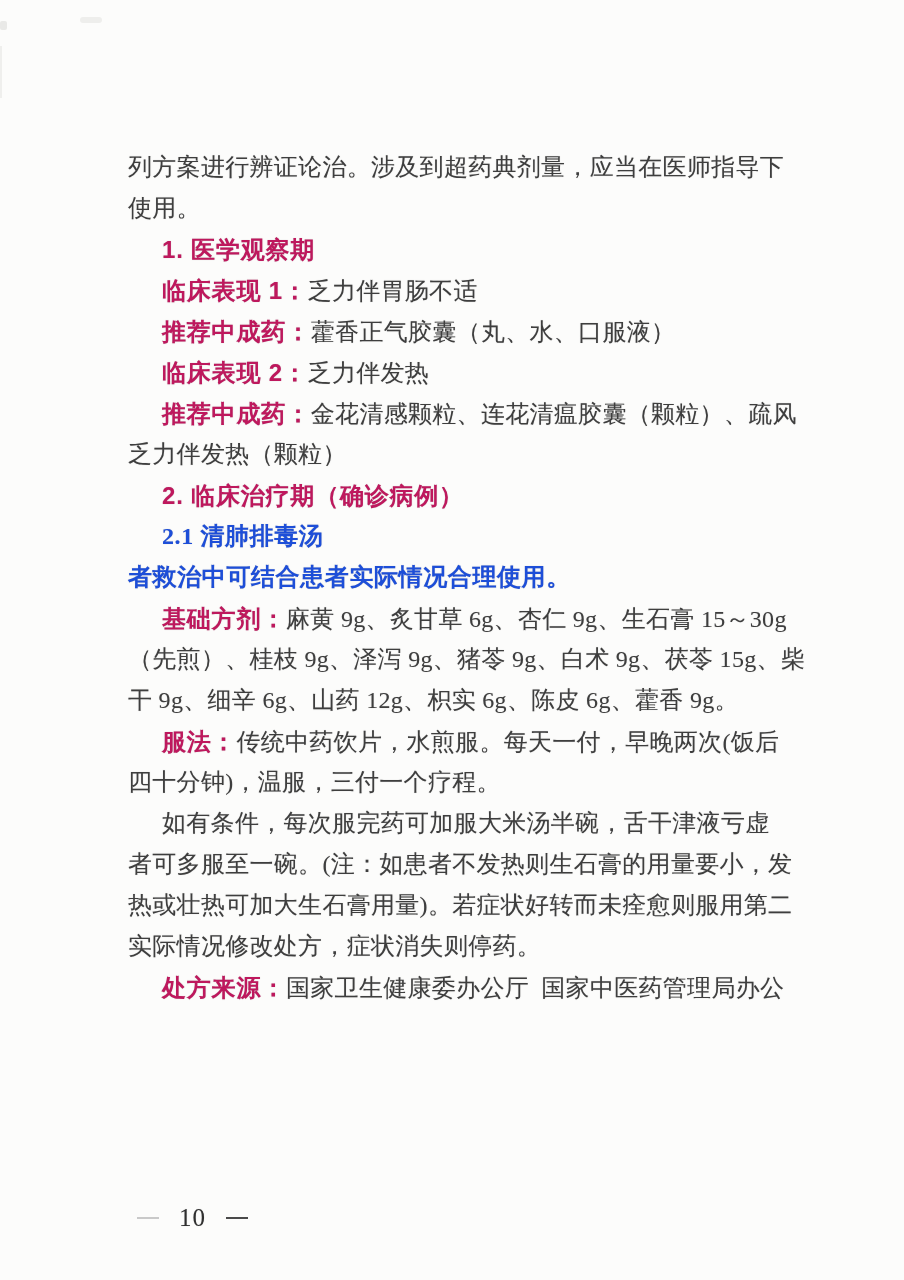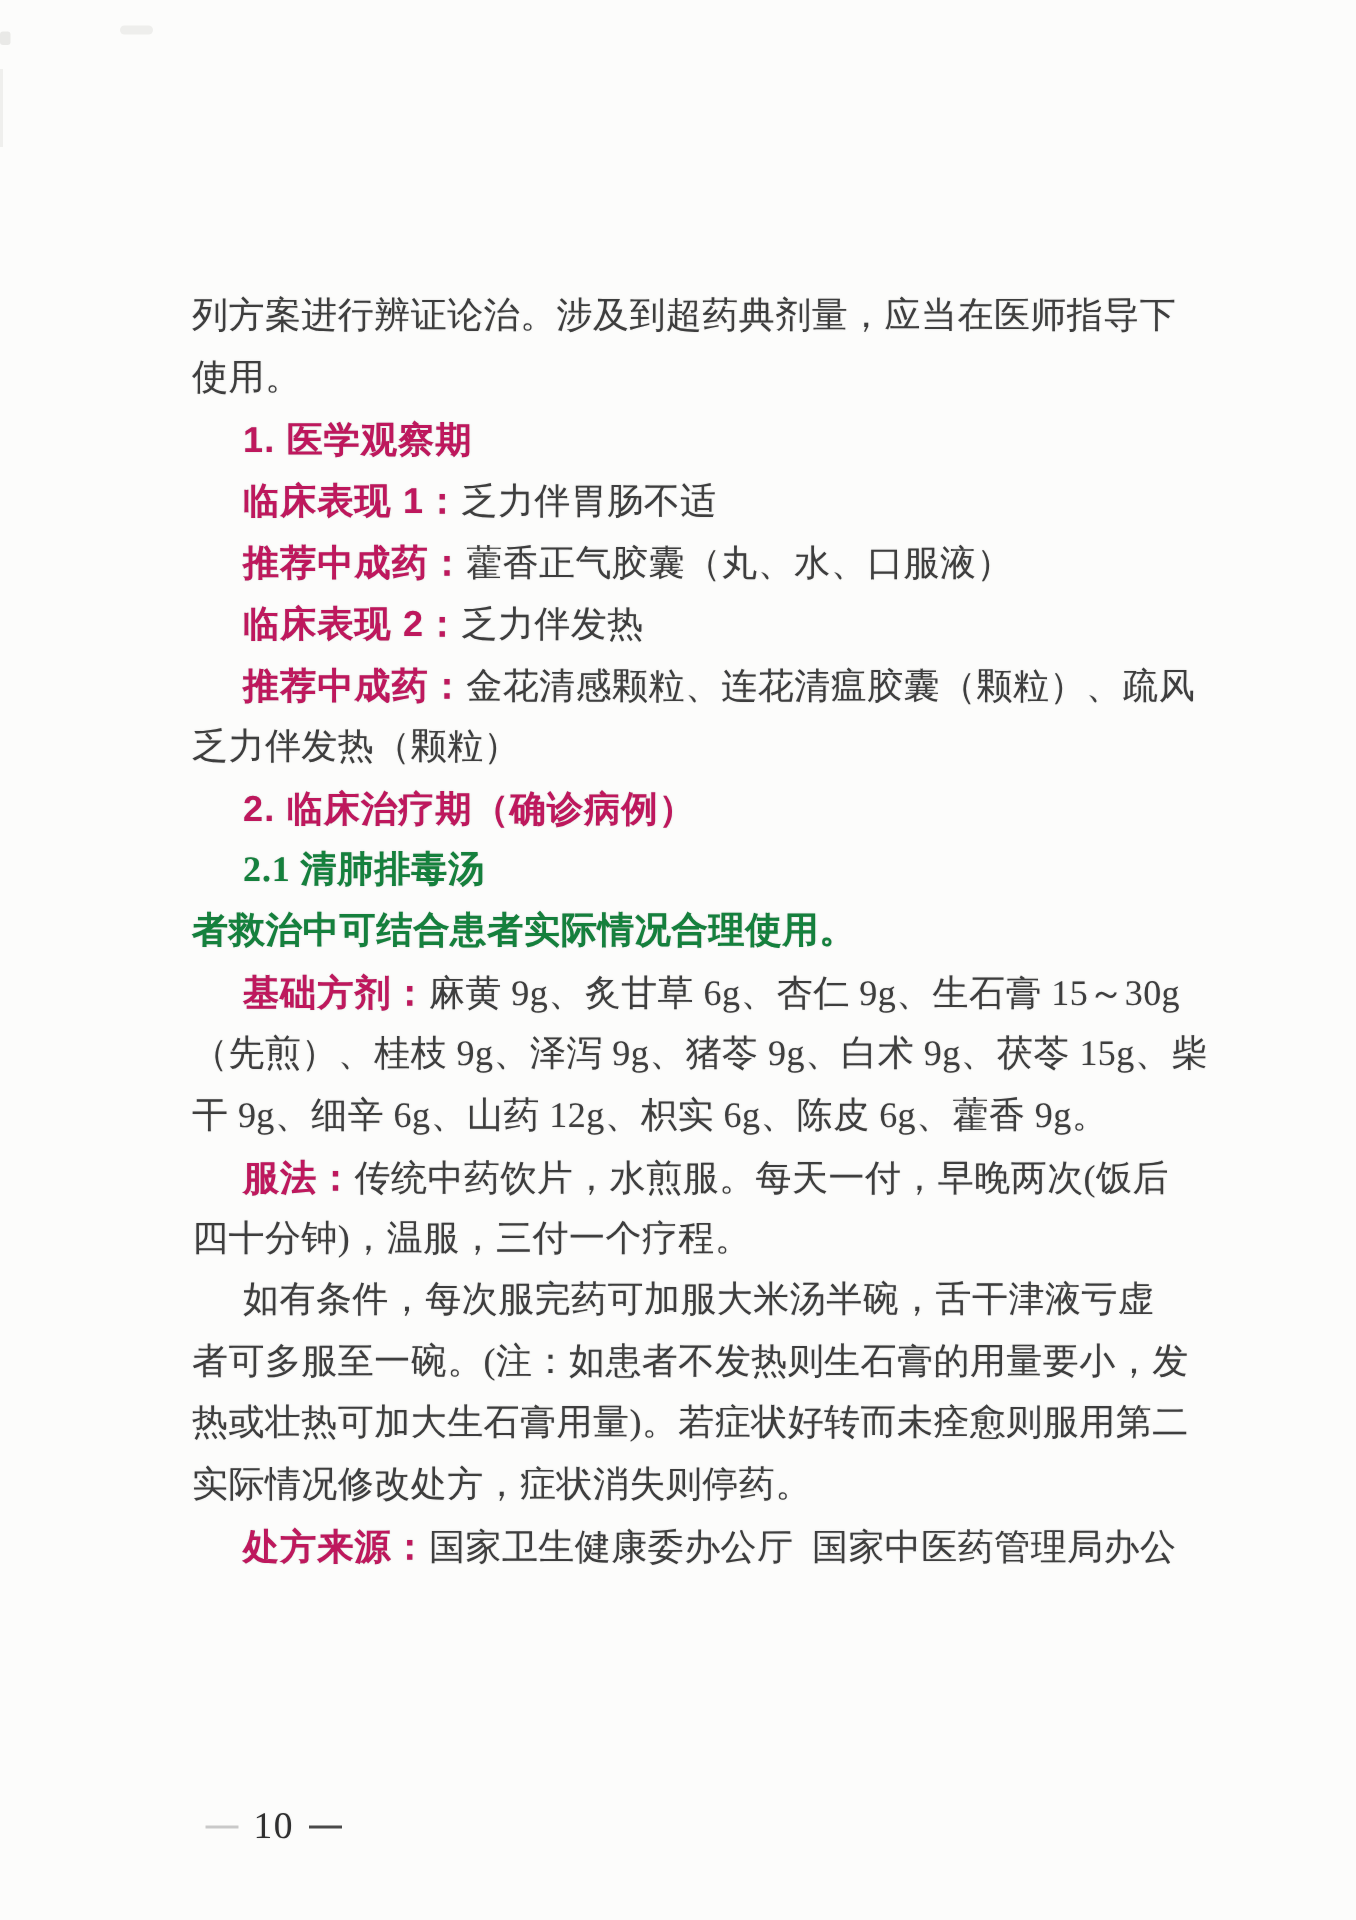--- a/index.html
+++ b/index.html
@@ -19,21 +19,20 @@
   .artifact { position: absolute; }
   .a1 { left: 0; top: 21px; width: 7px; height: 9px; background: #e9e9e7; border-radius: 2px; }
   .a2 { left: 0; top: 46px; width: 2px; height: 52px; background: #efefed; }
   .a3 { left: 80px; top: 17px; width: 22px; height: 6px; background: #eeeeec; border-radius: 3px; }
 
   .content {
     position: absolute;
     left: 128px;
     top: 147px;
     width: 680px;
-    margin-top: 44px;
   }
   .line {
     margin: 0;
     height: 41px;
     line-height: 41px;
     font-size: 24px;
     white-space: nowrap;
     color: #3e3e3e;
     letter-spacing: 0.3px;
     text-shadow: 0 0 1px rgba(95,95,95,0.35);
@@ -47,33 +46,33 @@
   }
   .s-hei {
     font-family: "Liberation Sans", "DejaVu Sans", sans-serif;
     font-weight: 700;
     color: #be185d;
     letter-spacing: 0.8px;
   }
   .s-kaib {
     font-family: "Liberation Serif", "DejaVu Serif", serif;
     font-weight: 700;
-    color: #15803d;
+    color: #1d4ed8;
     letter-spacing: 0.6px;
     text-align: right;
   }
 
   .footer {
     position: absolute;
     left: 137px;
     top: 1203px;
     height: 30px;
     display: flex;
     align-items: center;
-    gap: 10px;
+    gap: 20px;
   }
   .dash { width: 22px; height: 2px; }
   .dash-left { background: #c9c9c9; }
   .dash-right { background: #4a4a4a; }
   .page-num {
     font-family: "Liberation Serif", "DejaVu Serif", serif;
     font-size: 25px;
     color: #2f2f2f;
     letter-spacing: 1px;
     text-shadow: 0 0 1px rgba(95,95,95,0.3);

